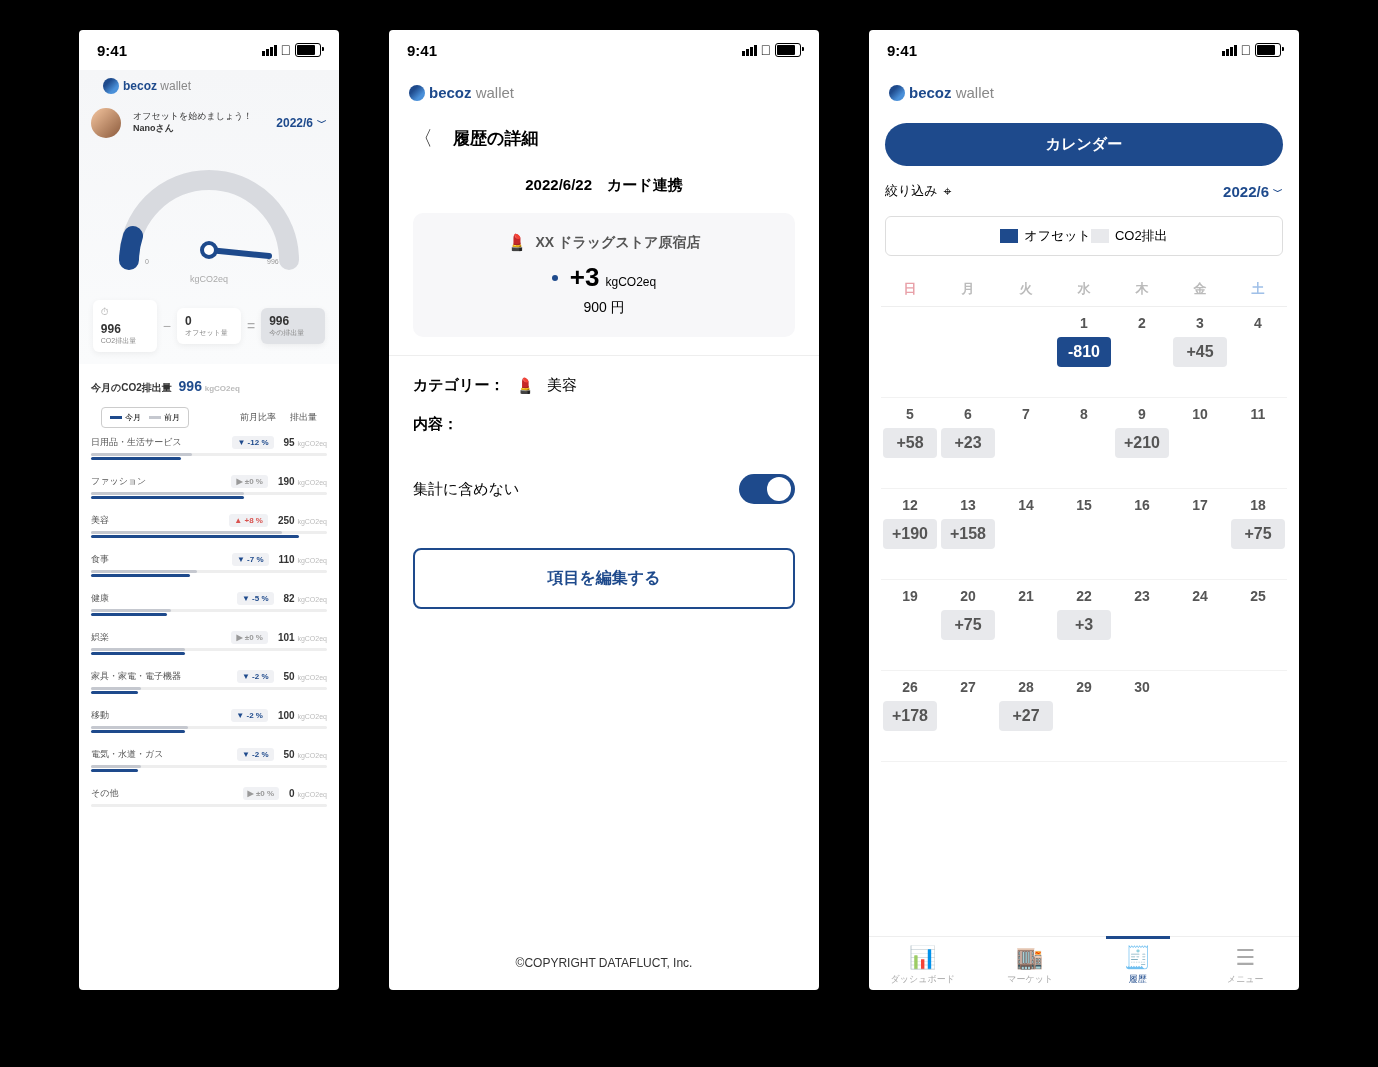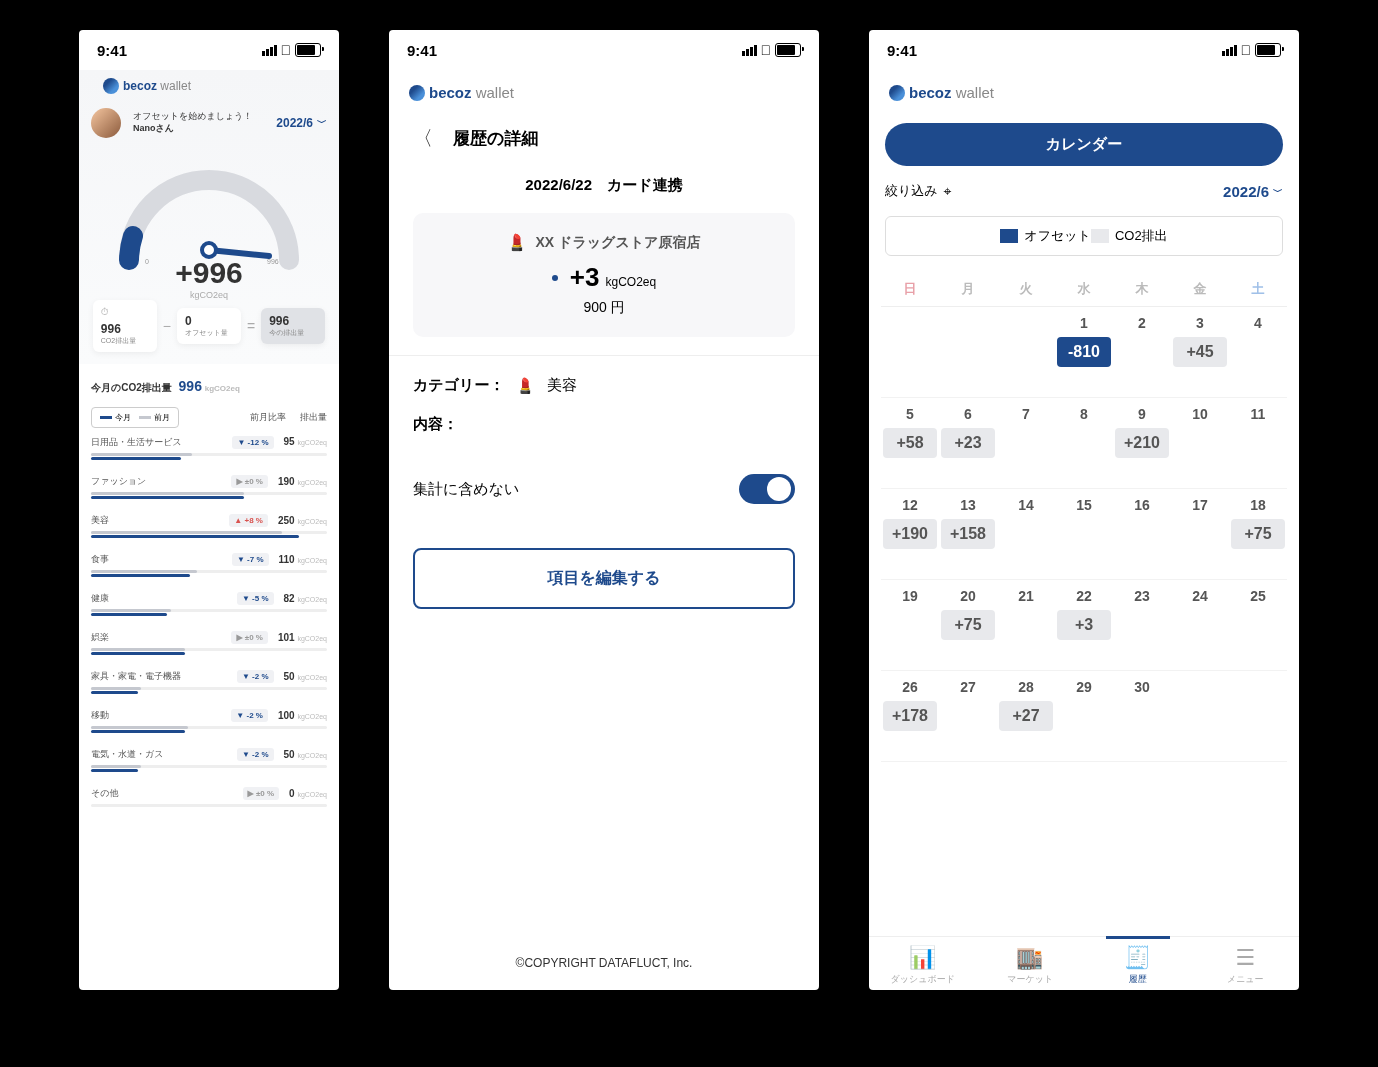--- a/index.html
+++ b/index.html
@@ -39,21 +39,21 @@
 .calcrow .box{background:#fff;border-radius:6px;padding:6px 8px;box-shadow:0 2px 6px rgba(0,0,0,.06);text-align:left;min-width:48px}
 .calcrow .box.dark{background:#e0e2e6}
 .calcrow .box .v{font-size:12px;font-weight:700;color:#333}
 .calcrow .box .l{font-size:7px;color:#888}
 .calcrow .op{font-size:14px;color:#aaa}
 .clock-icon{font-size:10px;color:#aaa;margin-bottom:4px}
 .p1-body{padding:14px 12px;background:#fff}
 .sectitle{font-size:10px;font-weight:700;color:#333}
 .sectitle .num{color:#1e4a8c;font-size:14px;margin-left:4px}
 .sectitle .u{font-size:8px;color:#bbb}
-.legendrow{display:flex;align-items:center;justify-content:space-between;margin:12px 0 8px}
+.legendrow{display:flex;align-items:center;justify-content:space-between;margin:12px 10px 8px}
 .legendbox{border:1px solid #ccc;border-radius:4px;padding:4px 8px;font-size:8px;display:flex;gap:8px}
 .legendbox span{display:flex;align-items:center;gap:3px}
 .legendbox .sw{width:12px;height:3px}
 .headers{display:flex;gap:14px;font-size:9px;color:#555}
 .catrow{margin-bottom:14px}
 .cattop{display:flex;align-items:center;justify-content:space-between;font-size:9px}
 .catname{color:#555}
 .catpct{background:#f0f1f4;padding:2px 5px;border-radius:3px;font-size:8px;font-weight:700;display:flex;align-items:center;gap:2px}
 .catpct.down{color:#1e4a8c}
 .catpct.up{color:#d9534f}
@@ -145,21 +145,20 @@
     </div>
     <div class="gauge">
       <svg viewBox="0 0 200 120">
         <path d="M20 110 A80 80 0 1 1 180 110" fill="none" stroke="#d8dadf" stroke-width="20" stroke-linecap="round"></path>
         <path d="M20 110 A80 80 0 0 1 24 86" fill="none" stroke="#1e4a8c" stroke-width="20" stroke-linecap="round"></path>
         <line x1="100" y1="100" x2="160" y2="106" stroke="#1e4a8c" stroke-width="6" stroke-linecap="round"></line>
         <circle cx="100" cy="100" r="7" fill="#fff" stroke="#1e4a8c" stroke-width="4"></circle>
         <text x="36" y="114" font-size="7" fill="#999">0</text>
         <text x="158" y="114" font-size="7" fill="#999">996</text>
       </svg>
-      <div class="gauge-val">+996</div>
       <div class="gauge-unit">kgCO2eq</div>
     </div>
     <div class="calcrow">
       <div class="box">
           <div class="clock-icon">⏱</div>
           <div class="v">996</div>
           <div class="l">CO2排出量</div>
         </div>
       <div class="op">−</div>
       <div class="box">
@@ -192,21 +191,21 @@
       </div>
       <div class="headers">
           <span>前月比率</span>
           <span>排出量</span>
         </div>
     </div>
     <div id="catlist">
         <div class="catrow">
           <div class="cattop">
             <span class="catname">日用品・生活サービス</span>
-            <span style="display:flex;gap:10px;">
+            <span style="display:flex;gap:10px;align-items:center">
               <span class="catpct down">▼ -12 %</span>
               <span class="catval">95 <span class="u">kgCO2eq</span></span>
             </span>
           </div>
           <div class="bars2">
             <div class="bg"></div>
             <div class="prev" style="width:43%"></div>
             <div class="cur" style="width:38%"></div>
           </div>
         </div>

